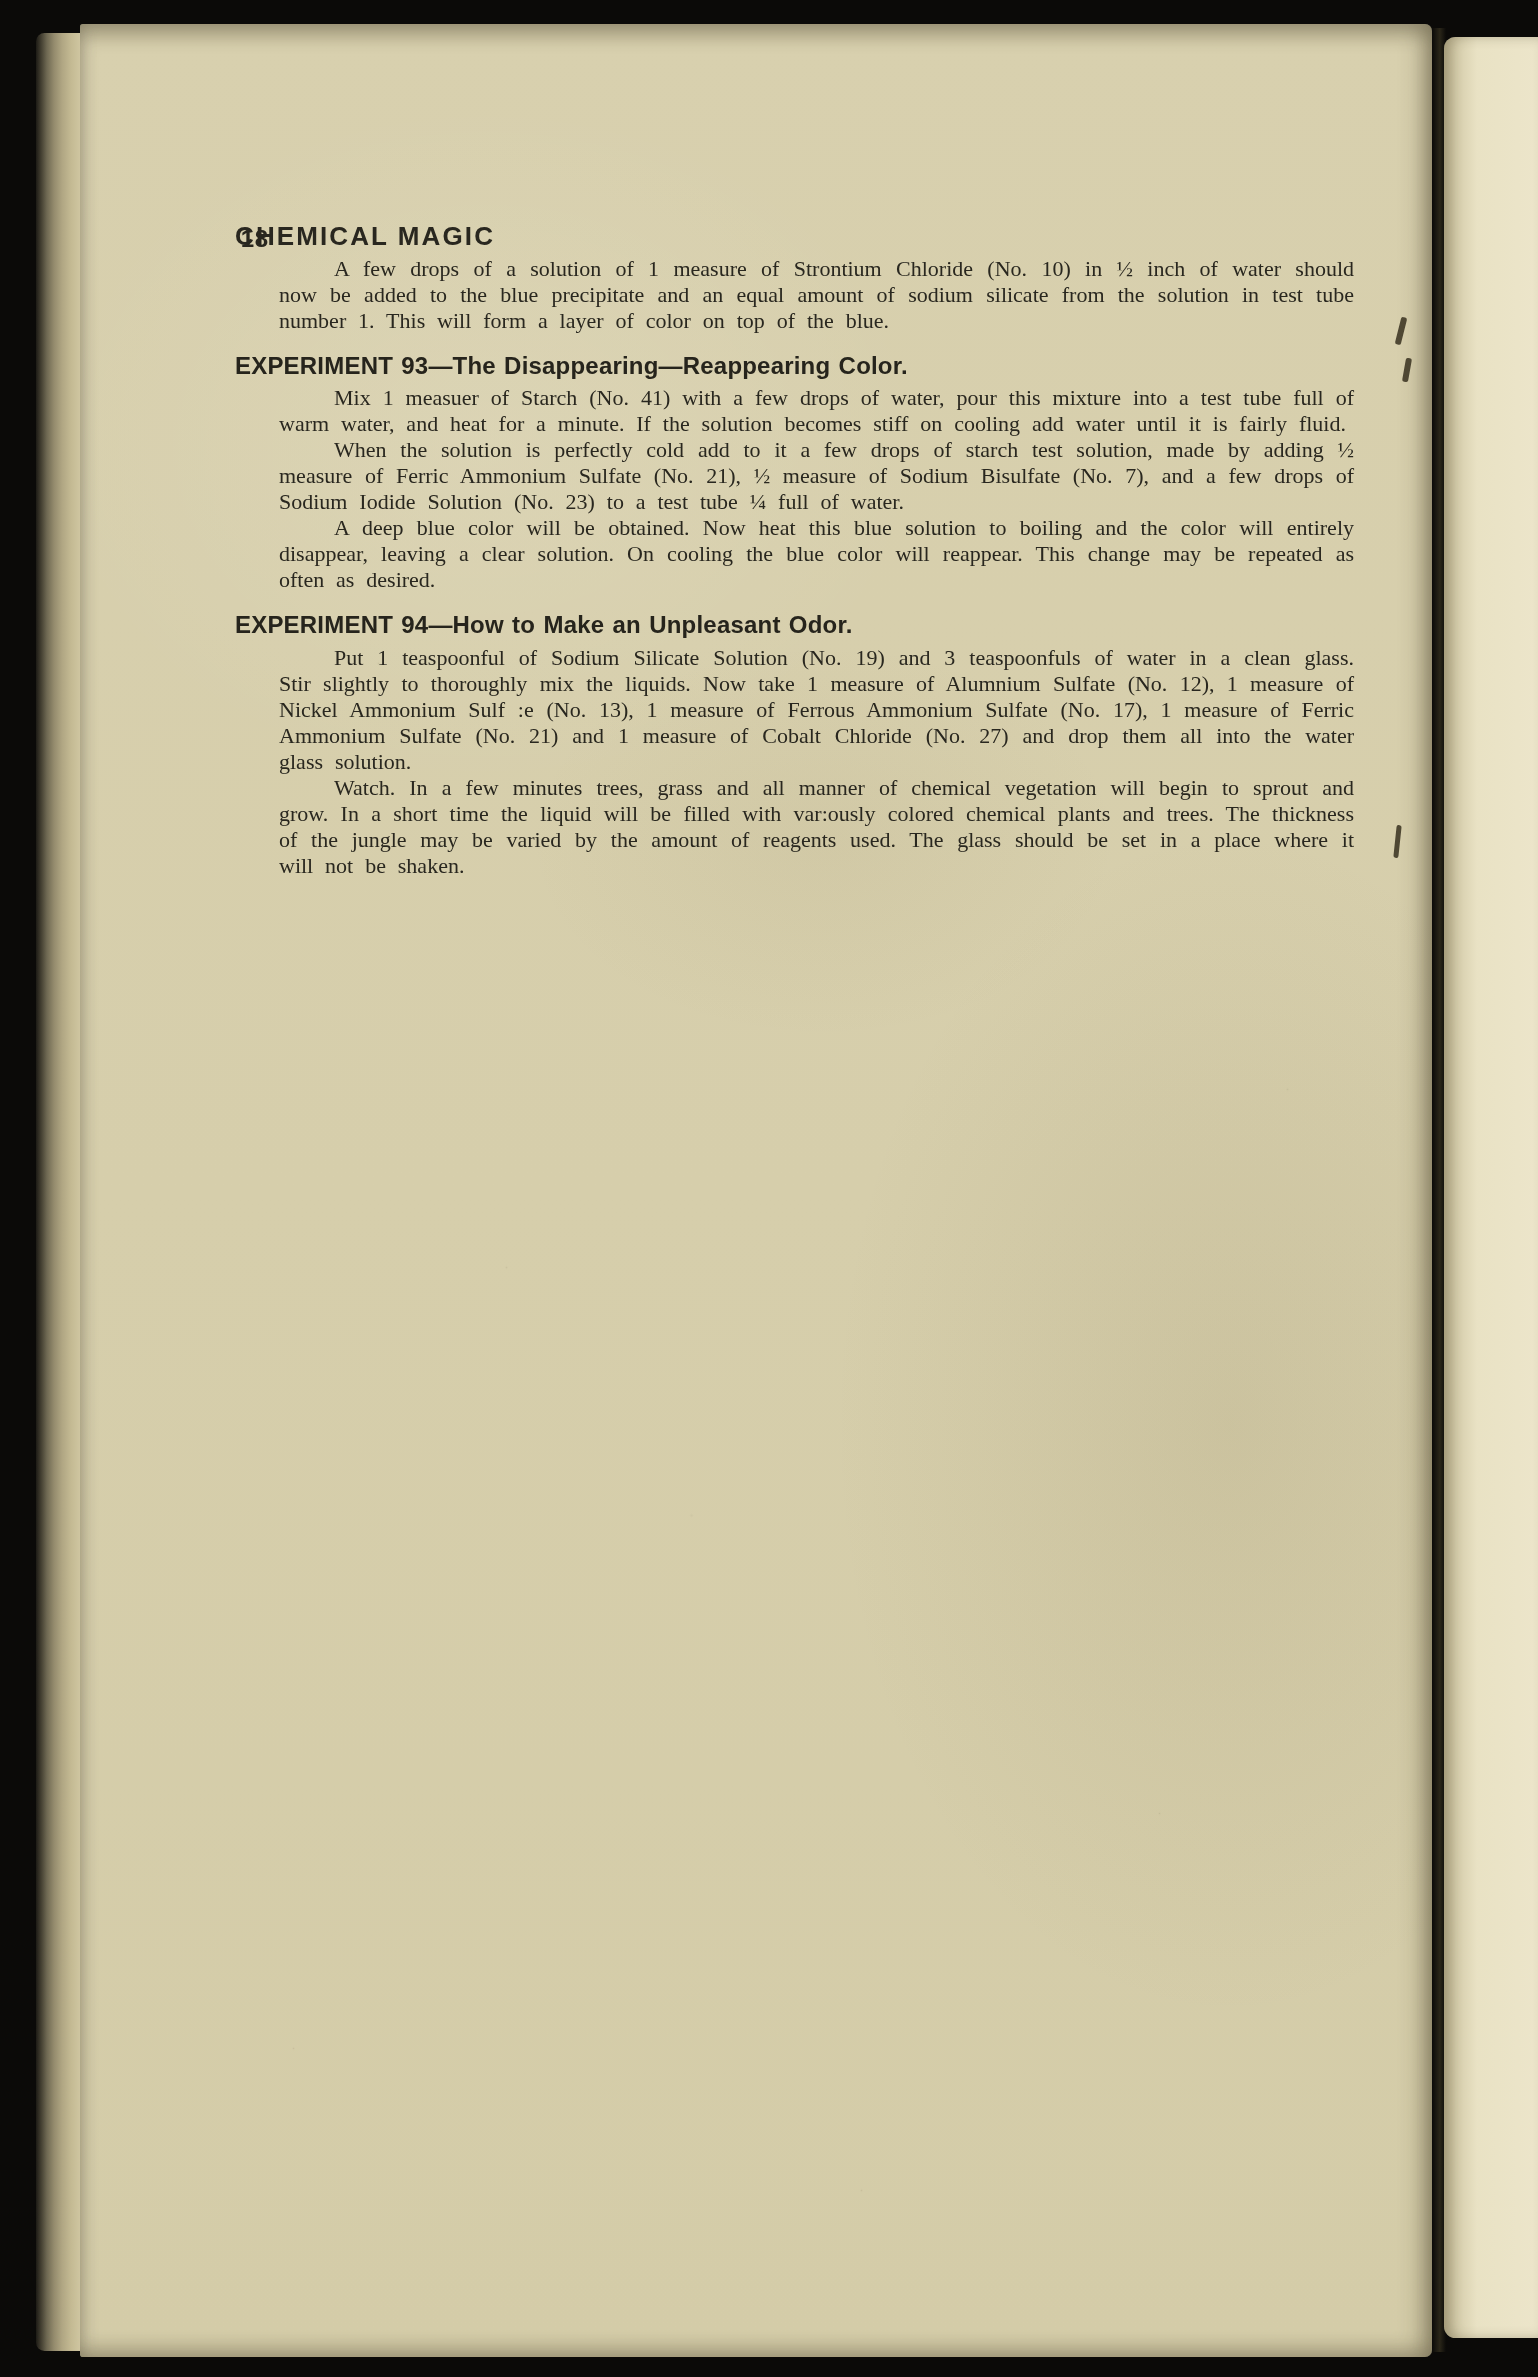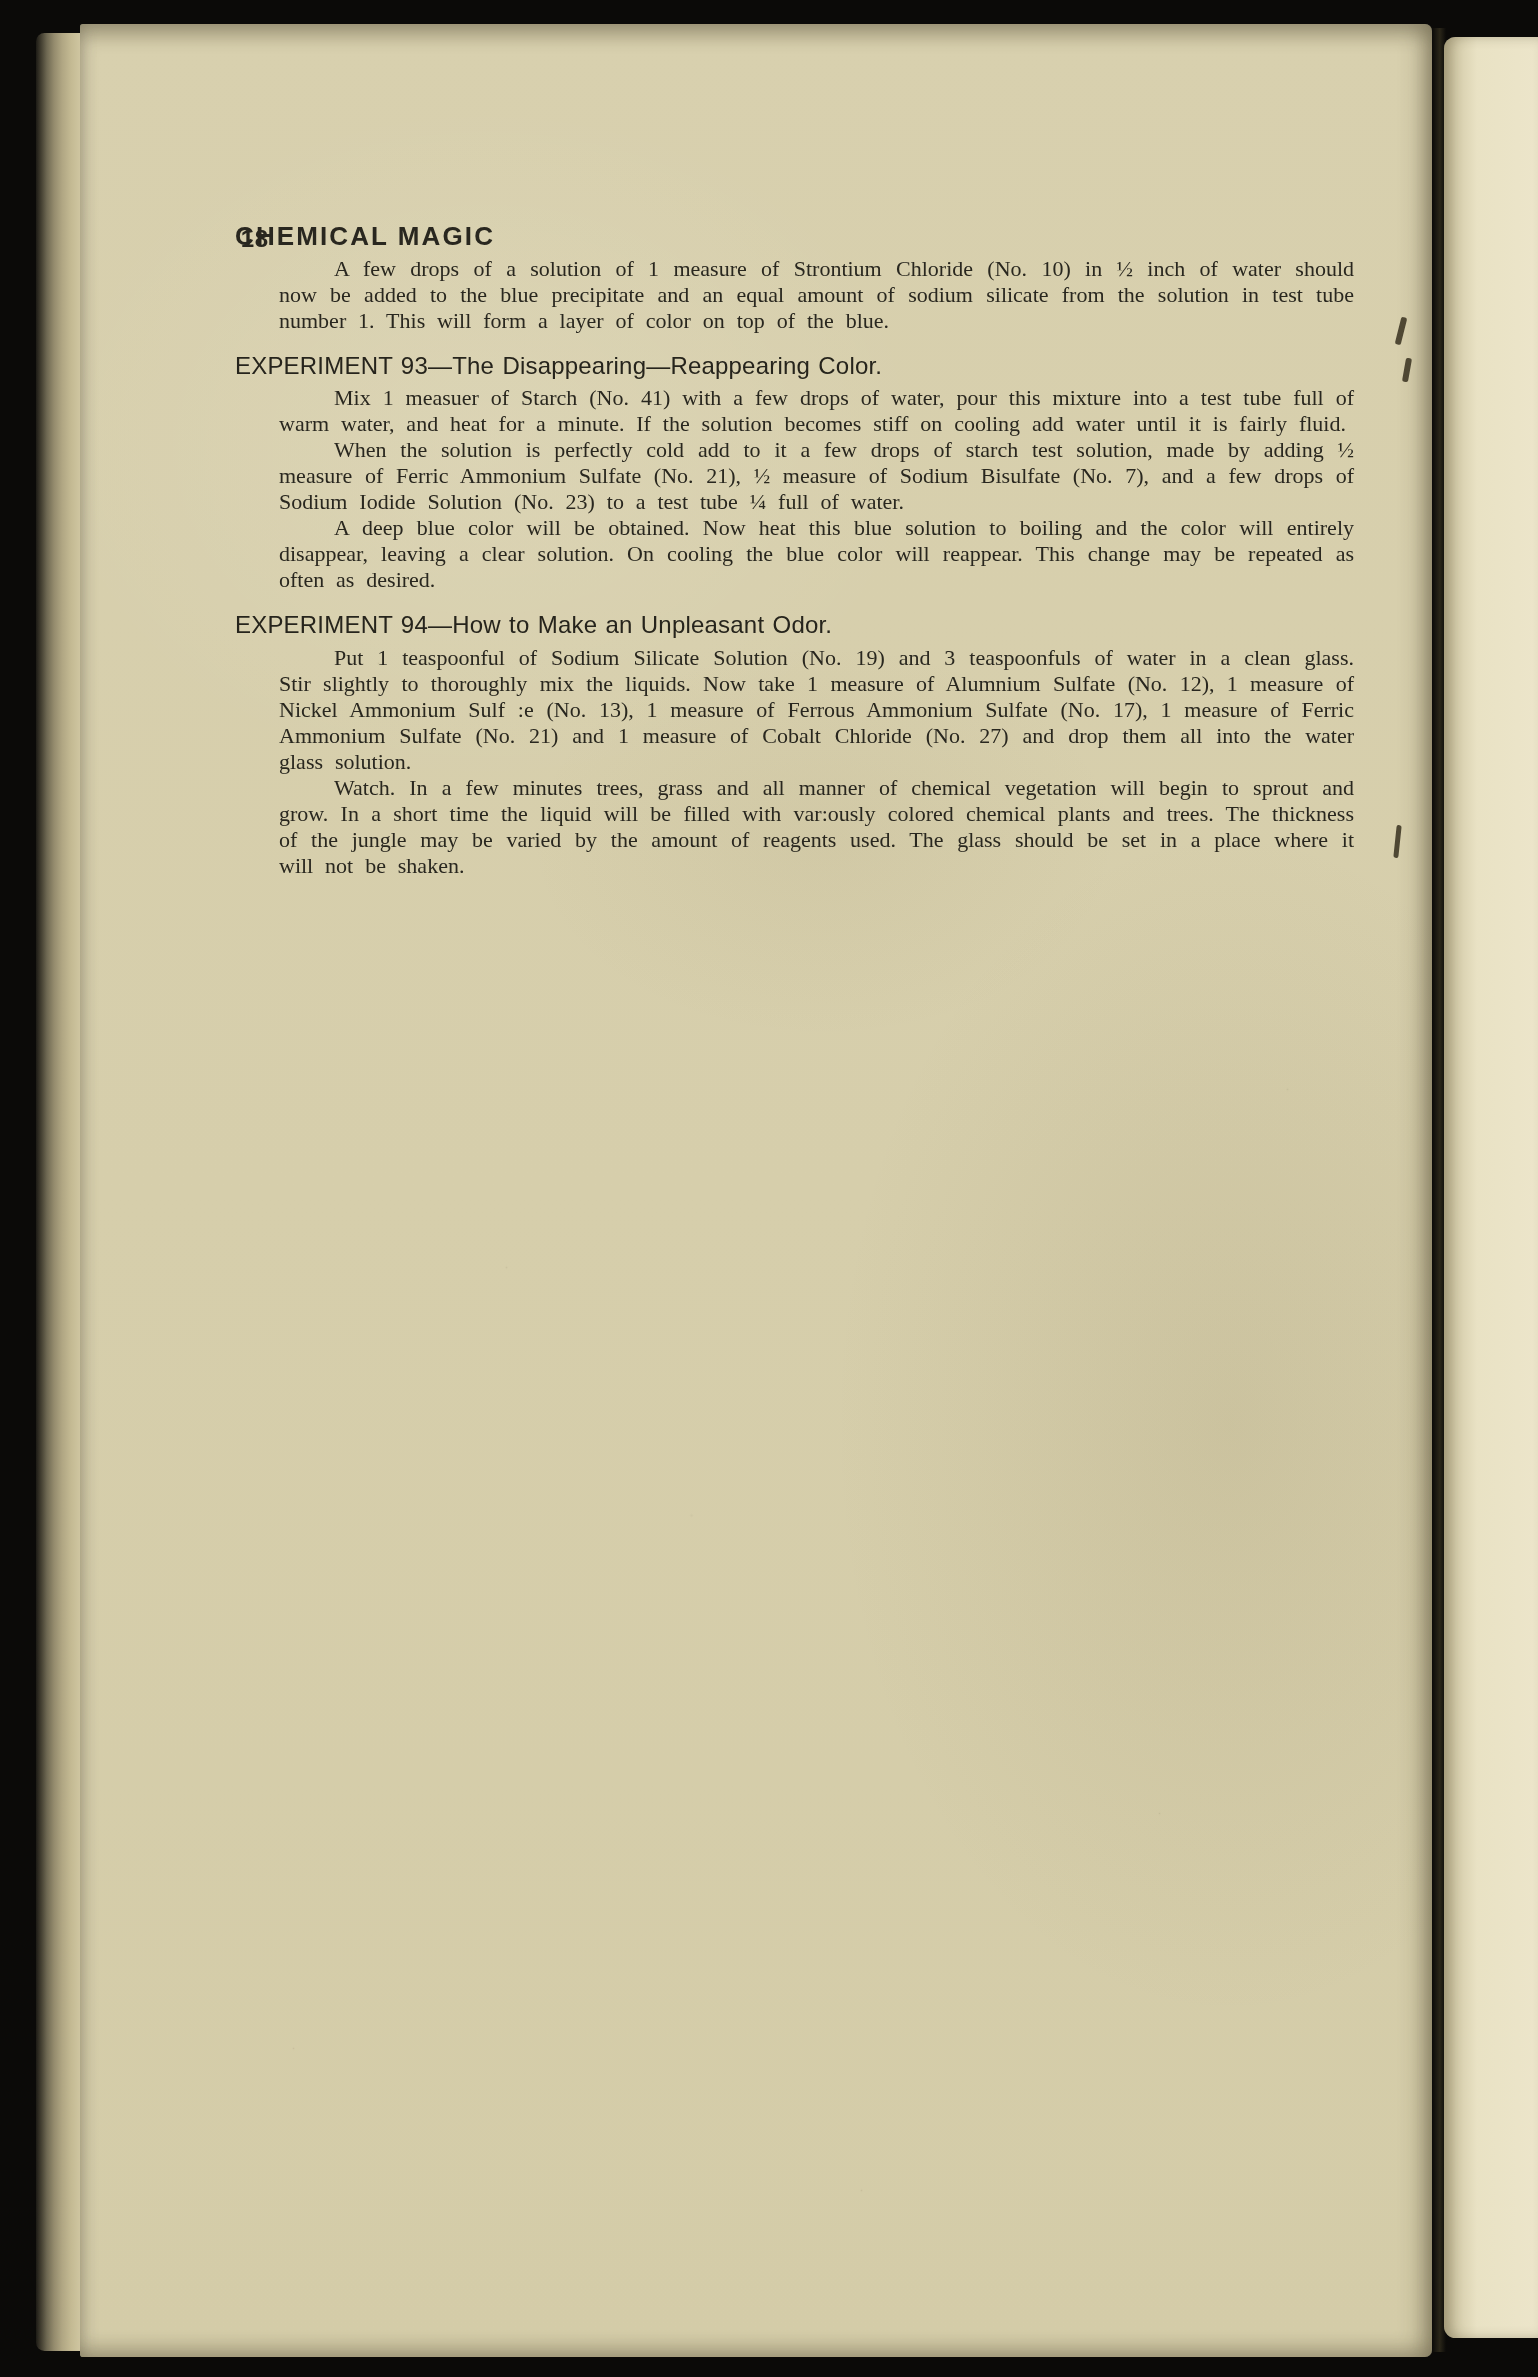--- a/index.html
+++ b/index.html
@@ -51,21 +51,21 @@
     font-size:22px;line-height:26px;text-align:justify;word-spacing:6.4px;}
 
   .head-row{position:relative;height:33px;
     font-family:"Liberation Sans",sans-serif;font-weight:700;word-spacing:0;}
   .page-num{position:absolute;left:5.7px;top:2.8px;font-size:24px;letter-spacing:0.7px;}
   .running-header{display:block;font-size:26px;letter-spacing:2.1px;}
 
   .body-para{margin:0 3px 0 44px;text-indent:55px;}
 
   .h2-row{position:relative;margin:19px 0 6.4px 0;}
-  .exp-title{font-family:"Liberation Sans",sans-serif;font-weight:400;font-size:24px;
+  .exp-title{font-family:"Liberation Sans",sans-serif;font-weight:700;font-size:24px;
     letter-spacing:0.2px;margin:0;word-spacing:1.4px;color:#26241c;}
   .pink-mark{position:absolute;left:-65px;top:10px;width:36px;height:7.8px;background:#e26470;
     border-radius:4.3px;transform:rotate(-4deg);opacity:0.85;}
 </style>
 </head>
 <body>
 
 <div class="scan">
 
   <div class="page-stack"></div>

